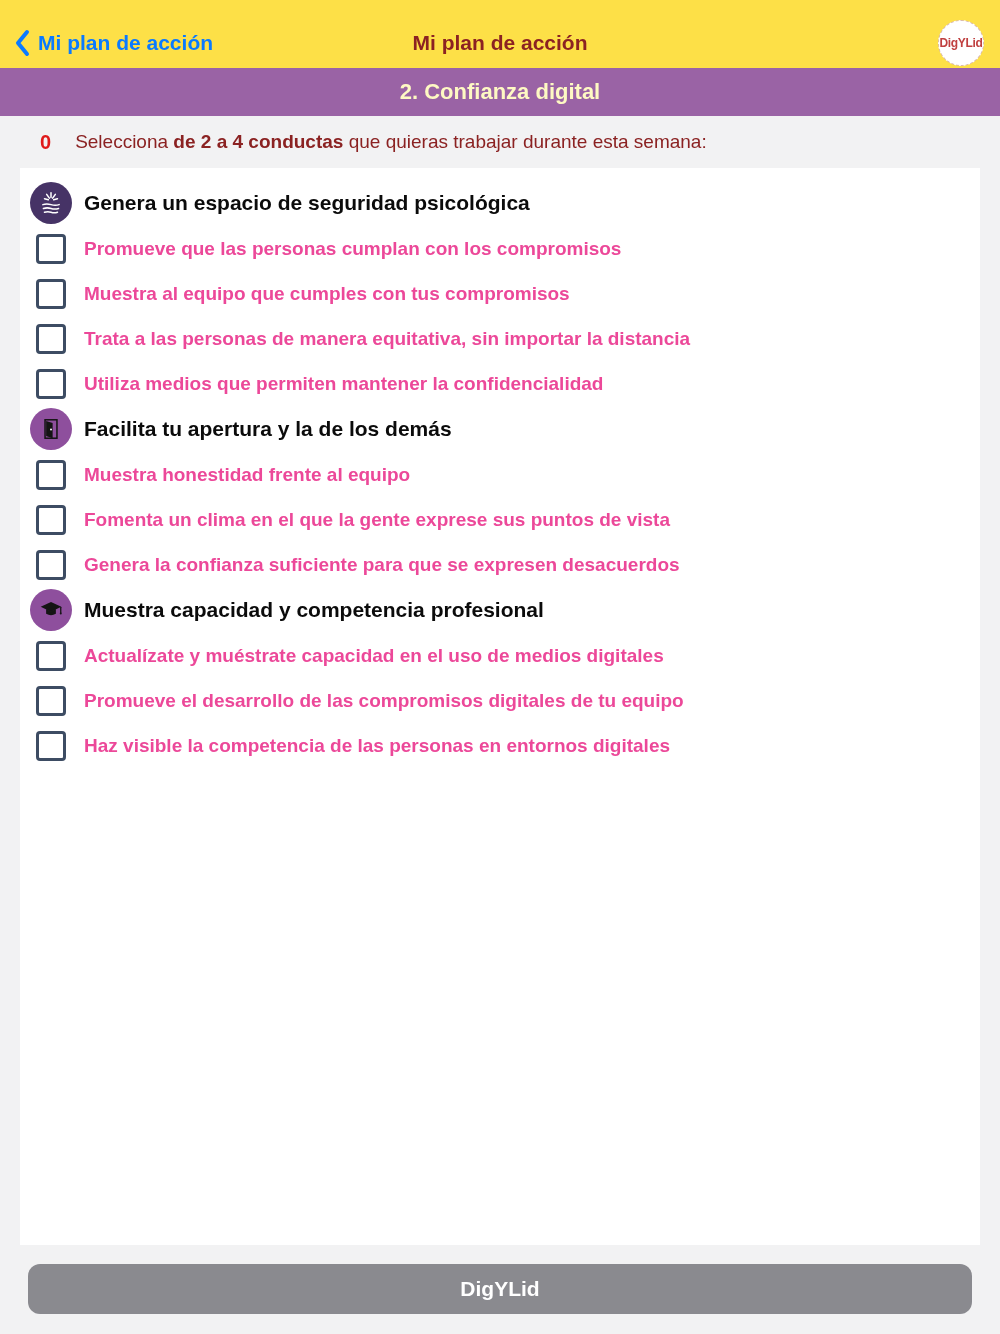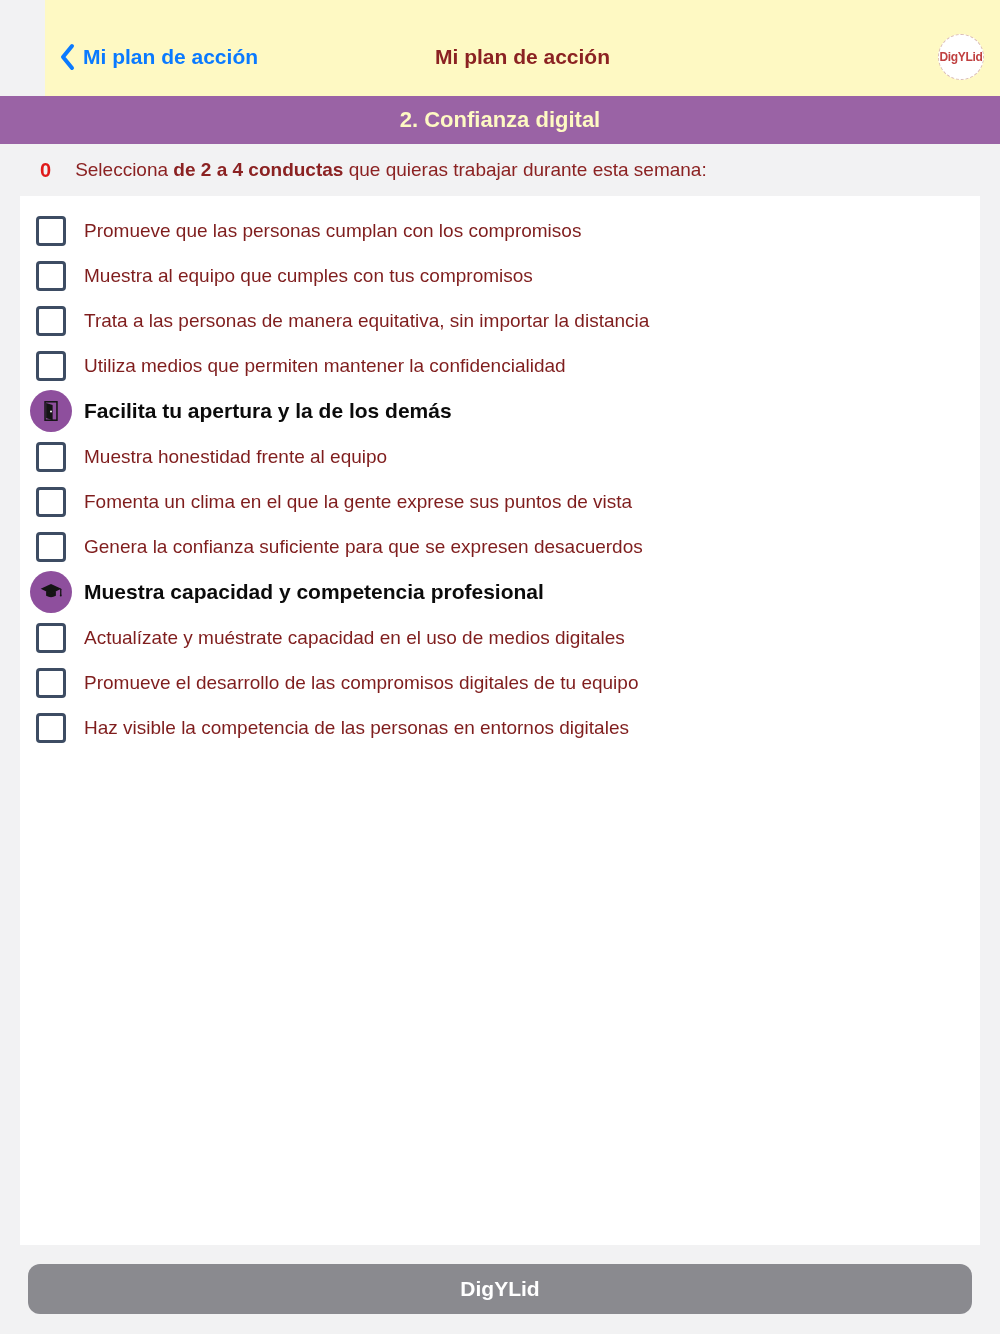--- a/index.html
+++ b/index.html
@@ -18,25 +18,24 @@
   body{
     width:1000px;height:1334px;
     font-family:"Liberation Sans","DejaVu Sans",sans-serif;
     background:#f2f2f3;
     overflow:hidden;
   }
   .app{display:flex;flex-direction:column;width:100%;height:100%;}
 
   
   .navbar{
-    height:96px;background:#fef9c3;
+    height:68px;background:#fde047;
     display:flex;align-items:center;
     padding:18px 16px 0 14px;position:relative;
     flex:0 0 auto;
-    margin-left:45px;
   }
   .back-btn{display:flex;align-items:center;gap:8px;cursor:pointer;z-index:2;}
   .back-btn .chev{display:flex;align-items:center;}
   .back-label{color:var(--accent-blue);font-size:21px;font-weight:600;}
   .nav-title{
     position:absolute;left:0;right:0;top:18px;bottom:0;
     display:flex;align-items:center;justify-content:center;
     color:var(--title-maroon);font-size:21px;font-weight:700;
     pointer-events:none;
   }
@@ -78,21 +77,21 @@
     display:flex;align-items:center;justify-content:center;flex:0 0 auto;
   }
   .icon-circle.s1{background:var(--section1-icon);}
   .icon-circle.s2{background:var(--section2-icon);}
   .icon-circle.s3{background:var(--section3-icon);}
   .checkbox{
     width:30px;height:30px;border:3px solid var(--checkbox-border);
     border-radius:4px;background:#fff;cursor:pointer;
   }
   .section-title{font-size:21px;font-weight:700;color:#0b0b0b;padding-left:2px;}
-  .item-label{font-size:19px;font-weight:400;color:#7f1d1d;padding-left:2px;}
+  .item-label{font-size:19px;font-weight:700;color:#ec4899;padding-left:2px;}
 
   
   .footer{height:89px;flex:0 0 auto;padding:19px 28px 0;}
   .submit-btn{
     width:100%;height:50px;border:none;border-radius:12px;
     background:var(--button-gray);color:#fff;
     font-family:inherit;font-size:21px;font-weight:700;cursor:pointer;
     display:flex;align-items:center;justify-content:center;
   }
 </style>
@@ -118,20 +117,39 @@
 
   <div class="banner">2. Confianza digital</div>
 
   <div class="instruction">
     <span class="count">0</span>
     <span class="instr-text"><span>Selecciona </span><span class="b">de 2 a 4 conductas</span><span> que quieras trabajar durante esta semana:</span></span>
   </div>
 
   <div class="card">
 
+    <div class="row header-row">
+      <div class="lead">
+        <span class="icon-circle s1">
+          <svg width="26" height="26" viewBox="0 0 24 24">
+            <g stroke="#ffffff" stroke-width="1.4" stroke-linecap="round" fill="none">
+              <line x1="12" y1="2.5" x2="12" y2="7"></line>
+              <line x1="8" y1="4" x2="10.5" y2="7.5"></line>
+              <line x1="16" y1="4" x2="13.5" y2="7.5"></line>
+              <line x1="6" y1="8" x2="9.5" y2="9"></line>
+              <line x1="18" y1="8" x2="14.5" y2="9"></line>
+              <path d="M4.5 13.5 Q8 12.5 12 13.5 Q16 14.5 19.5 13.5"></path>
+              <path d="M5 17 Q8.5 16 12 17 Q15.5 18 19 17"></path>
+              <path d="M6 20.5 Q9 19.5 12 20.5 Q15 21.5 18 20.5"></path>
+            </g>
+          </svg>
+        </span>
+      </div>
+      <div class="section-title">Genera un espacio de seguridad psicológica</div>
+    </div>
 
     <div class="row item-row">
       <div class="lead">
           <div class="checkbox"></div>
         </div>
       <div class="item-label">Promueve que las personas cumplan con los compromisos</div>
     </div>
     <div class="row item-row">
       <div class="lead">
           <div class="checkbox"></div>

